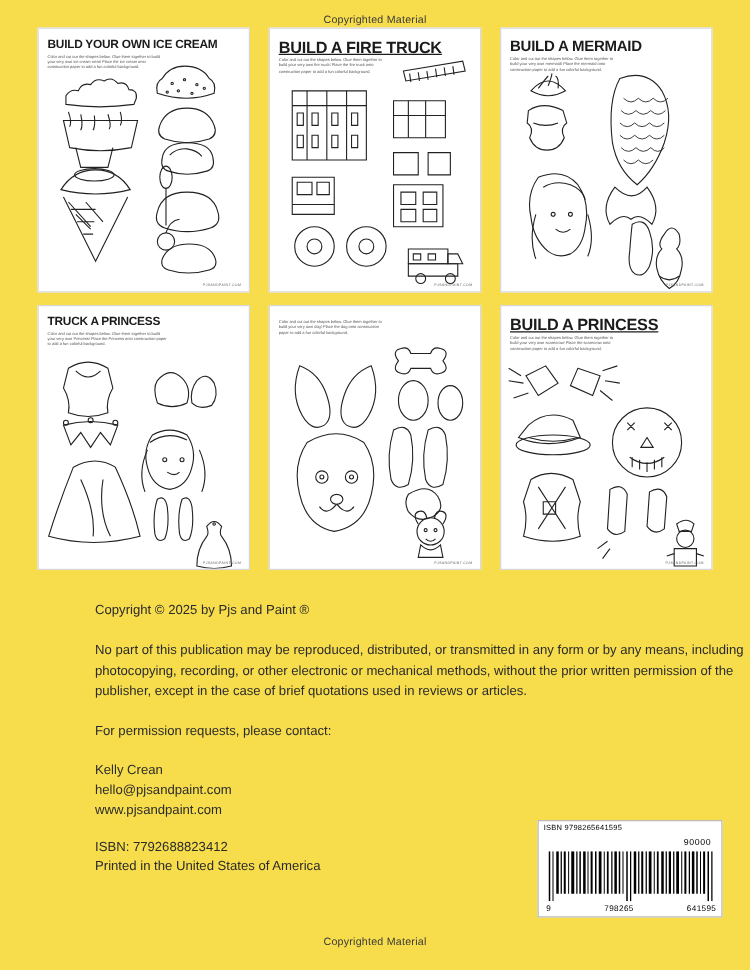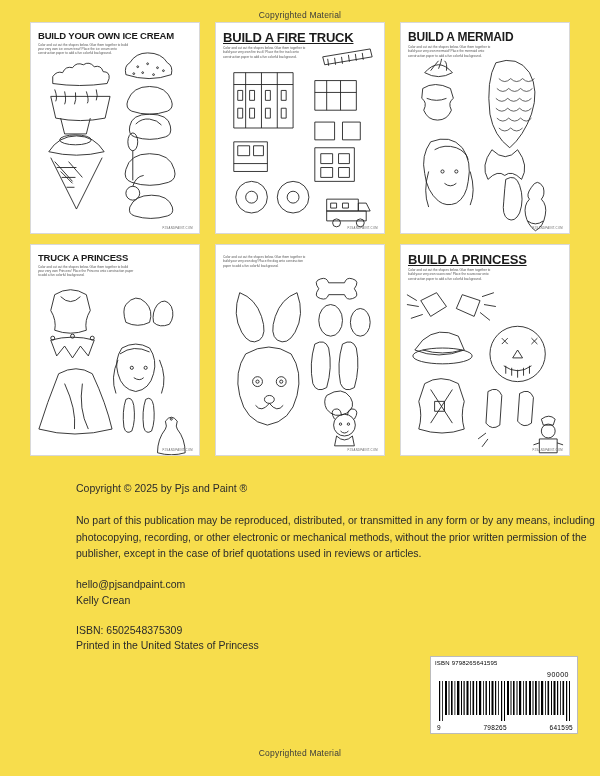--- a/index.html
+++ b/index.html
@@ -382,25 +382,27 @@
       </svg>
     </div>
     <div class="footer-url">PJSANDPAINT.COM</div>
   </div>
 
 </div>
 
 <div class="legal">
   <p>Copyright © 2025 by Pjs and Paint ®</p>
   <p>No part of this publication may be reproduced, distributed, or transmitted in any form or by any means, including photocopying, recording, or other electronic or mechanical methods, without the prior written permission of the publisher, except in the case of brief quotations used in reviews or articles.</p>
+  <p>For permission requests, please contact:</p>
+  <p class="contact-line">Kelly Crean</p>
   <p class="contact-line">hello@pjsandpaint.com</p>
-  <p class="contact-line">Kelly Crean</p>
+  <p class="contact-line">www.pjsandpaint.com</p>
   <div class="block-gap"></div>
-  <p class="contact-line">ISBN: 6502548375309</p>
-  <p class="contact-line">Printed in the United States of Princess</p>
+  <p class="contact-line">ISBN: 7792688823412</p>
+  <p class="contact-line">Printed in the United States of America</p>
 </div>
 
 <div class="barcode-box">
   <div class="barcode-isbn">ISBN 9798265641595</div>
   <div class="barcode-90000">90000</div>
   <div class="bars">
     <svg viewBox="0 0 136 40" preserveAspectRatio="none">
       <g fill="#000">
         <rect x="2" y="0" width="1.2" height="40"></rect>
         <rect x="5" y="0" width="0.8" height="40"></rect>

